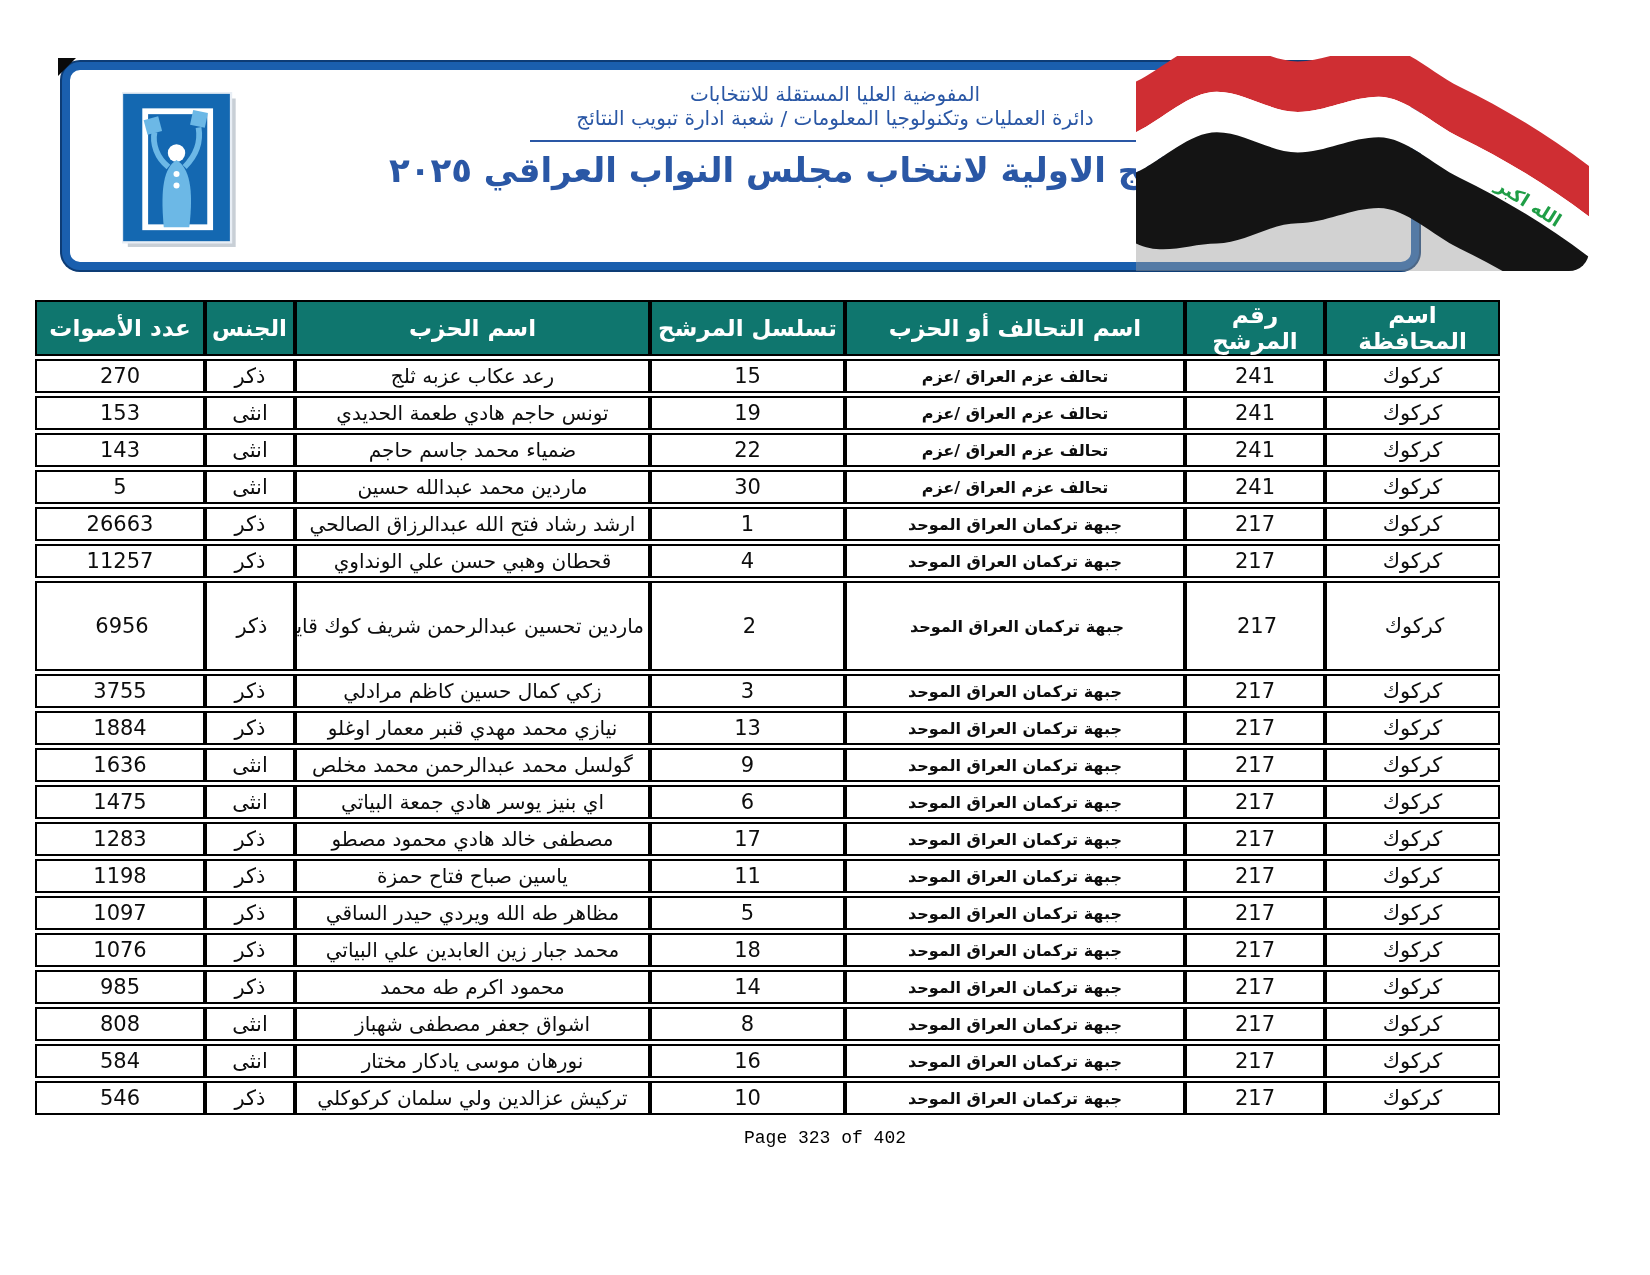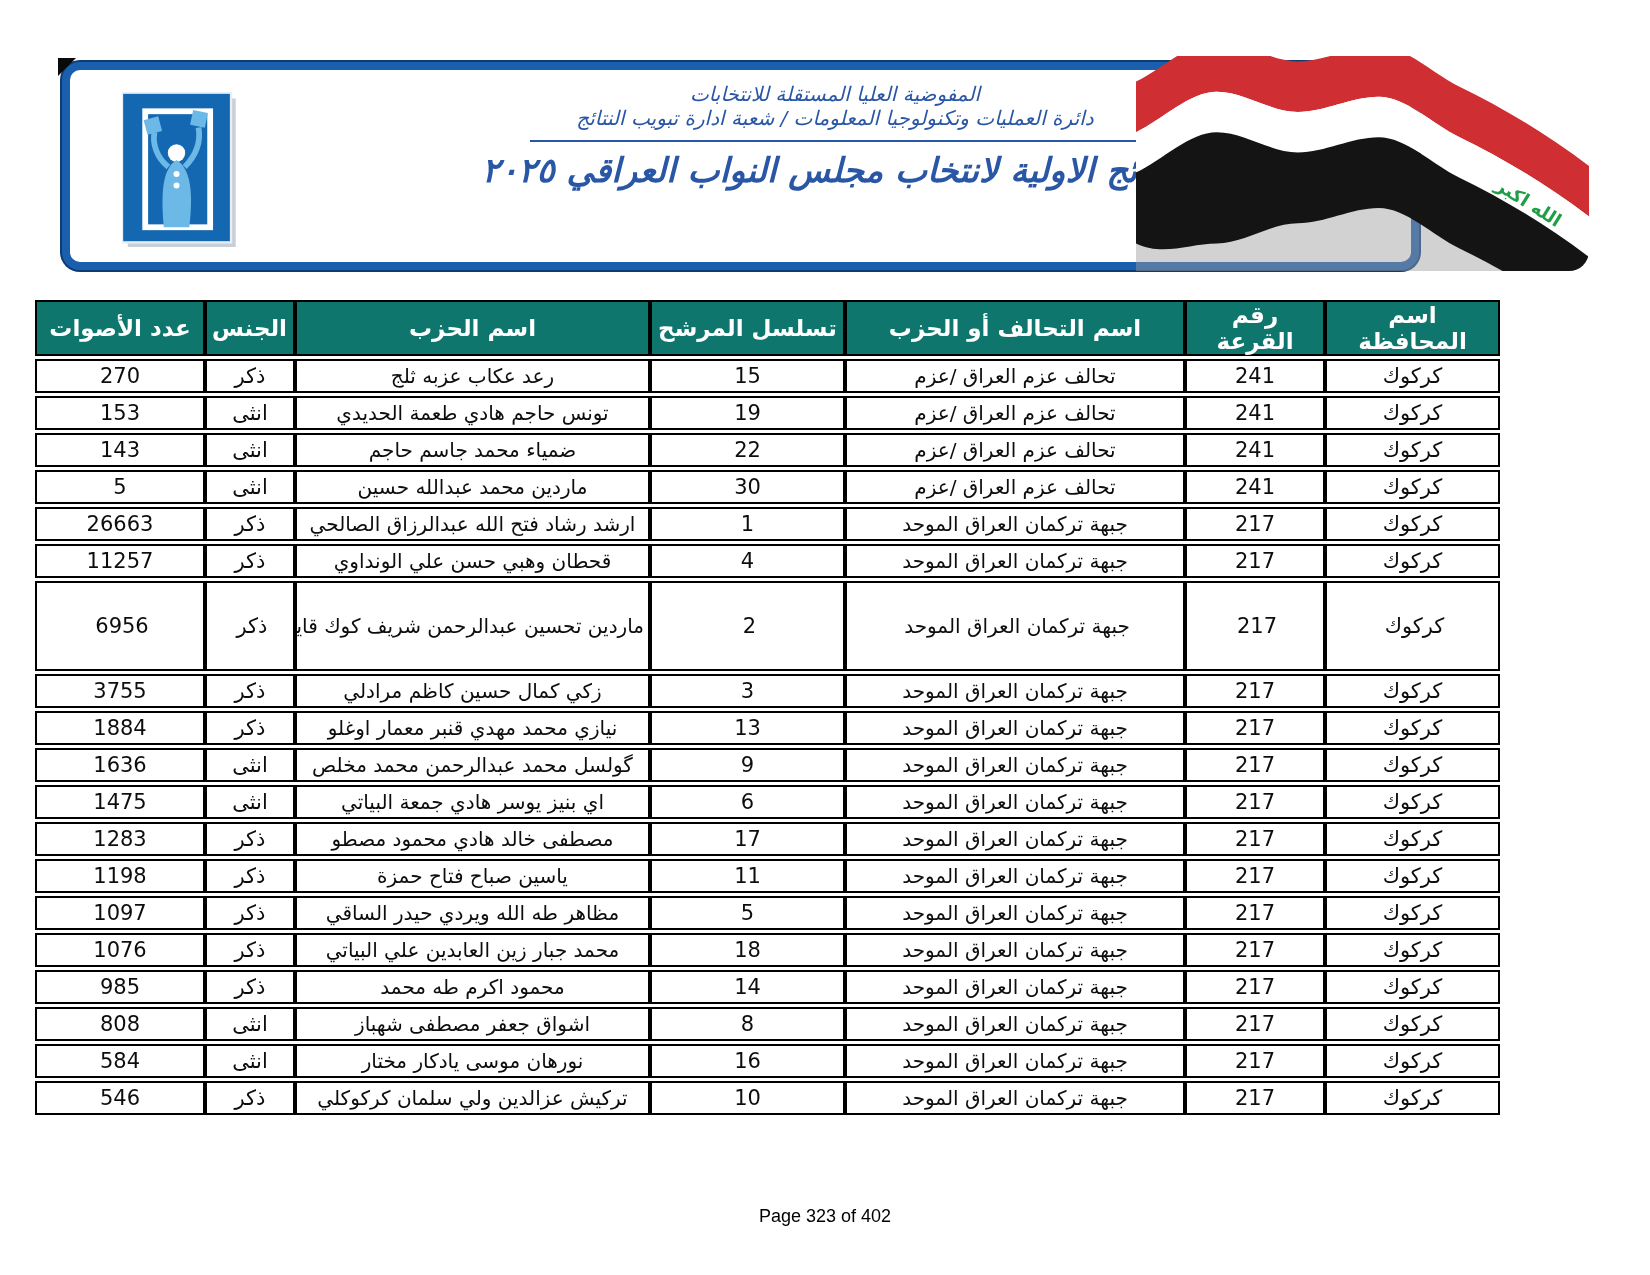--- a/index.html
+++ b/index.html
@@ -4,21 +4,21 @@
 <style>
   html,body{margin:0;padding:0;}
   body{
     width:1650px;height:1275px;position:relative;background:#ffffff;
     font-family:"DejaVu Sans",sans-serif;overflow:hidden;
   }
   
   .banner{
     position:absolute;left:62px;top:62px;width:1357px;height:208px;
     box-sizing:border-box;border:8px solid #1a5fae;border-radius:18px;
-    background:#ffffff;box-shadow:0 0 0 2px #0d3c75;font-style:italic;
+    background:#ffffff;box-shadow:0 0 0 2px #0d3c75;
   }
   .corner-fold{
     position:absolute;left:58px;top:58px;width:0;height:0;z-index:6;
     border-top:18px solid #0a0a0a;border-right:18px solid transparent;
   }
   .logo{position:absolute;left:52px;top:22px;width:116px;height:158px;}
   .logo svg{width:100%;height:100%;}
   .header-text{
     position:absolute;left:380px;top:12px;width:770px;
     text-align:center;direction:rtl;color:#2a57a5;
@@ -42,26 +42,26 @@
   table.results th{
     background:#0f766e;color:#ffffff;font-weight:bold;font-size:23px;
     border:2px solid #000000;height:32px;padding:0 6px;text-align:center;
   }
   table.results td{
     background:#ffffff;color:#0d0d0d;font-size:21px;
     border:2px solid #000000;height:30px;padding:0 4px;text-align:center;
     overflow:hidden;white-space:nowrap;
   }
   table.results td.candidate{font-size:20px;}
-  table.results td.party{font-size:20px;}
+  table.results td.party{font-size:16px;font-weight:bold;}
   table.results tr.tall td{height:86px;padding-left:8px;}
   
   .page-footer{
-    position:absolute;top:1206px;left:0;width:100%;text-align:center;
-    font-size:18px;color:#000000;font-family:Liberation Sans, sans-serif;
+    position:absolute;top:1128px;left:0;width:100%;text-align:center;
+    font-size:18px;color:#000000;font-family:Liberation Mono, monospace;
   }
 </style>
 </head>
 <body>
 
 <div>
 
   <div class="banner">
     <div class="logo">
       <svg viewBox="0 0 100 135" xmlns="http://www.w3.org/2000/svg">
@@ -105,21 +105,21 @@
         <col style="width:140px">
         <col style="width:340px">
       <col style="width:195px">
         <col style="width:355px">
         <col style="width:90px">
       <col style="width:170px">
     </colgroup>
     <thead>
       <tr>
         <th>اسم المحافظة</th>
-        <th>رقم القرعة</th>
+        <th>رقم المرشح</th>
         <th>اسم التحالف أو الحزب</th>
         <th>تسلسل المرشح</th>
         <th>اسم الحزب</th>
         <th>الجنس</th>
         <th>عدد الأصوات</th>
       </tr>
     </thead>
     <tbody>
         <tr>
       <td class="governorate">كركوك</td>

